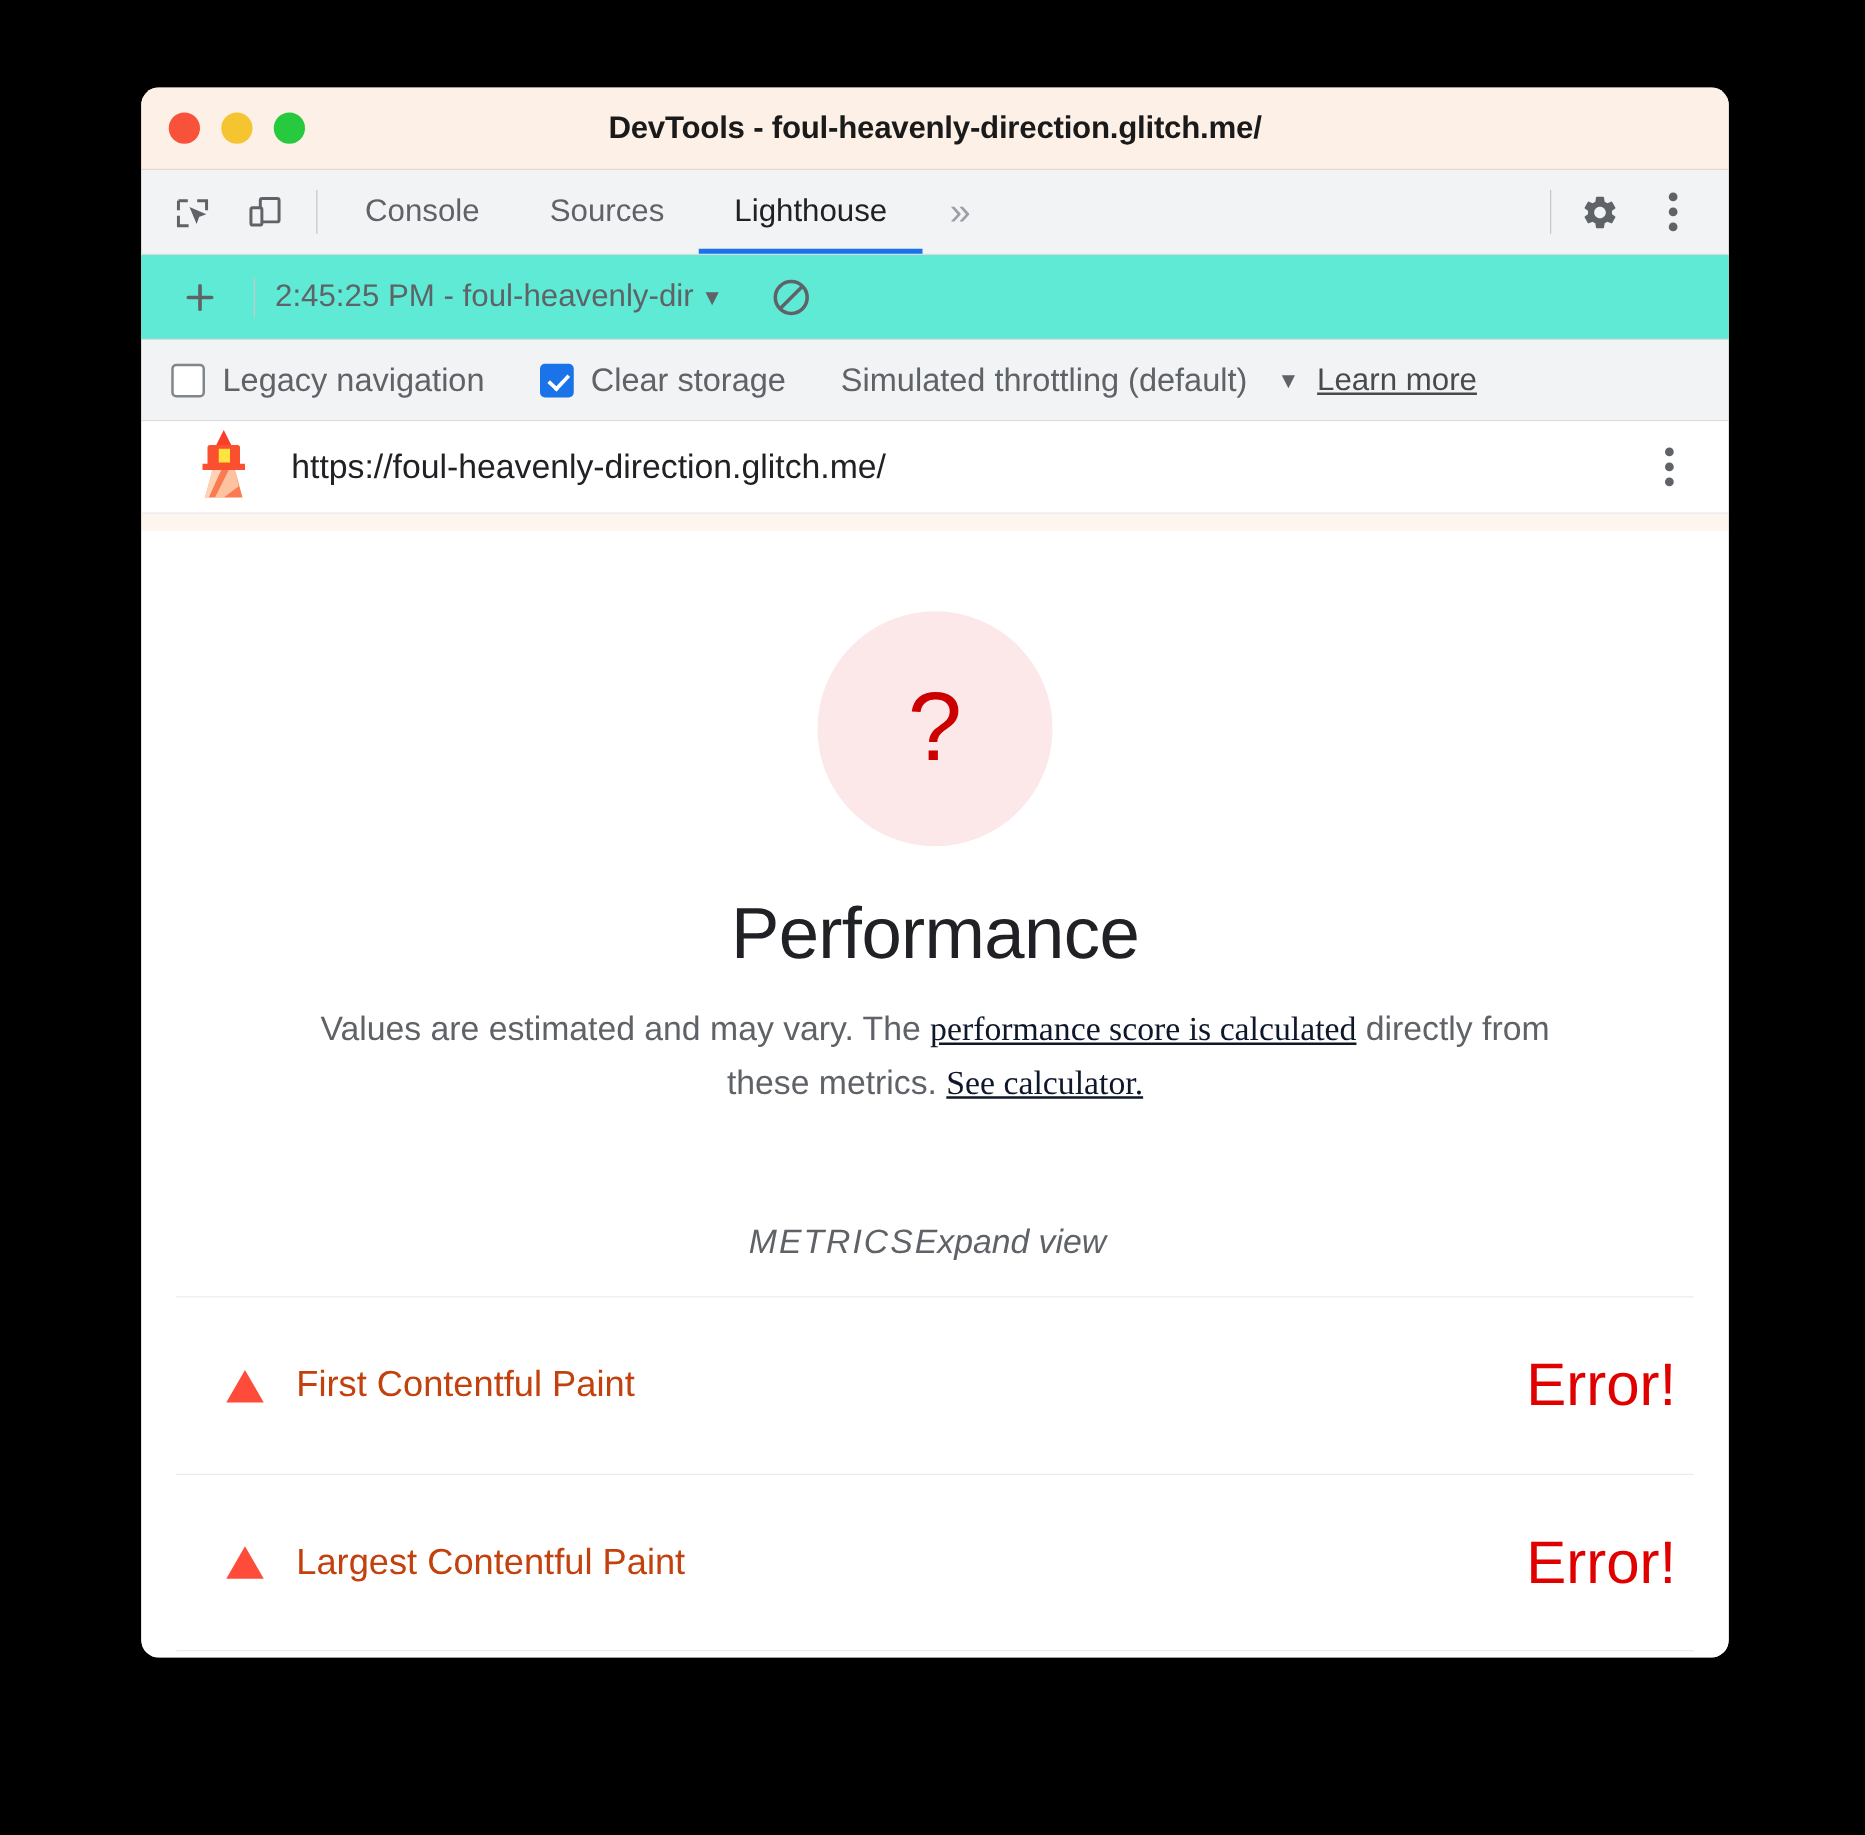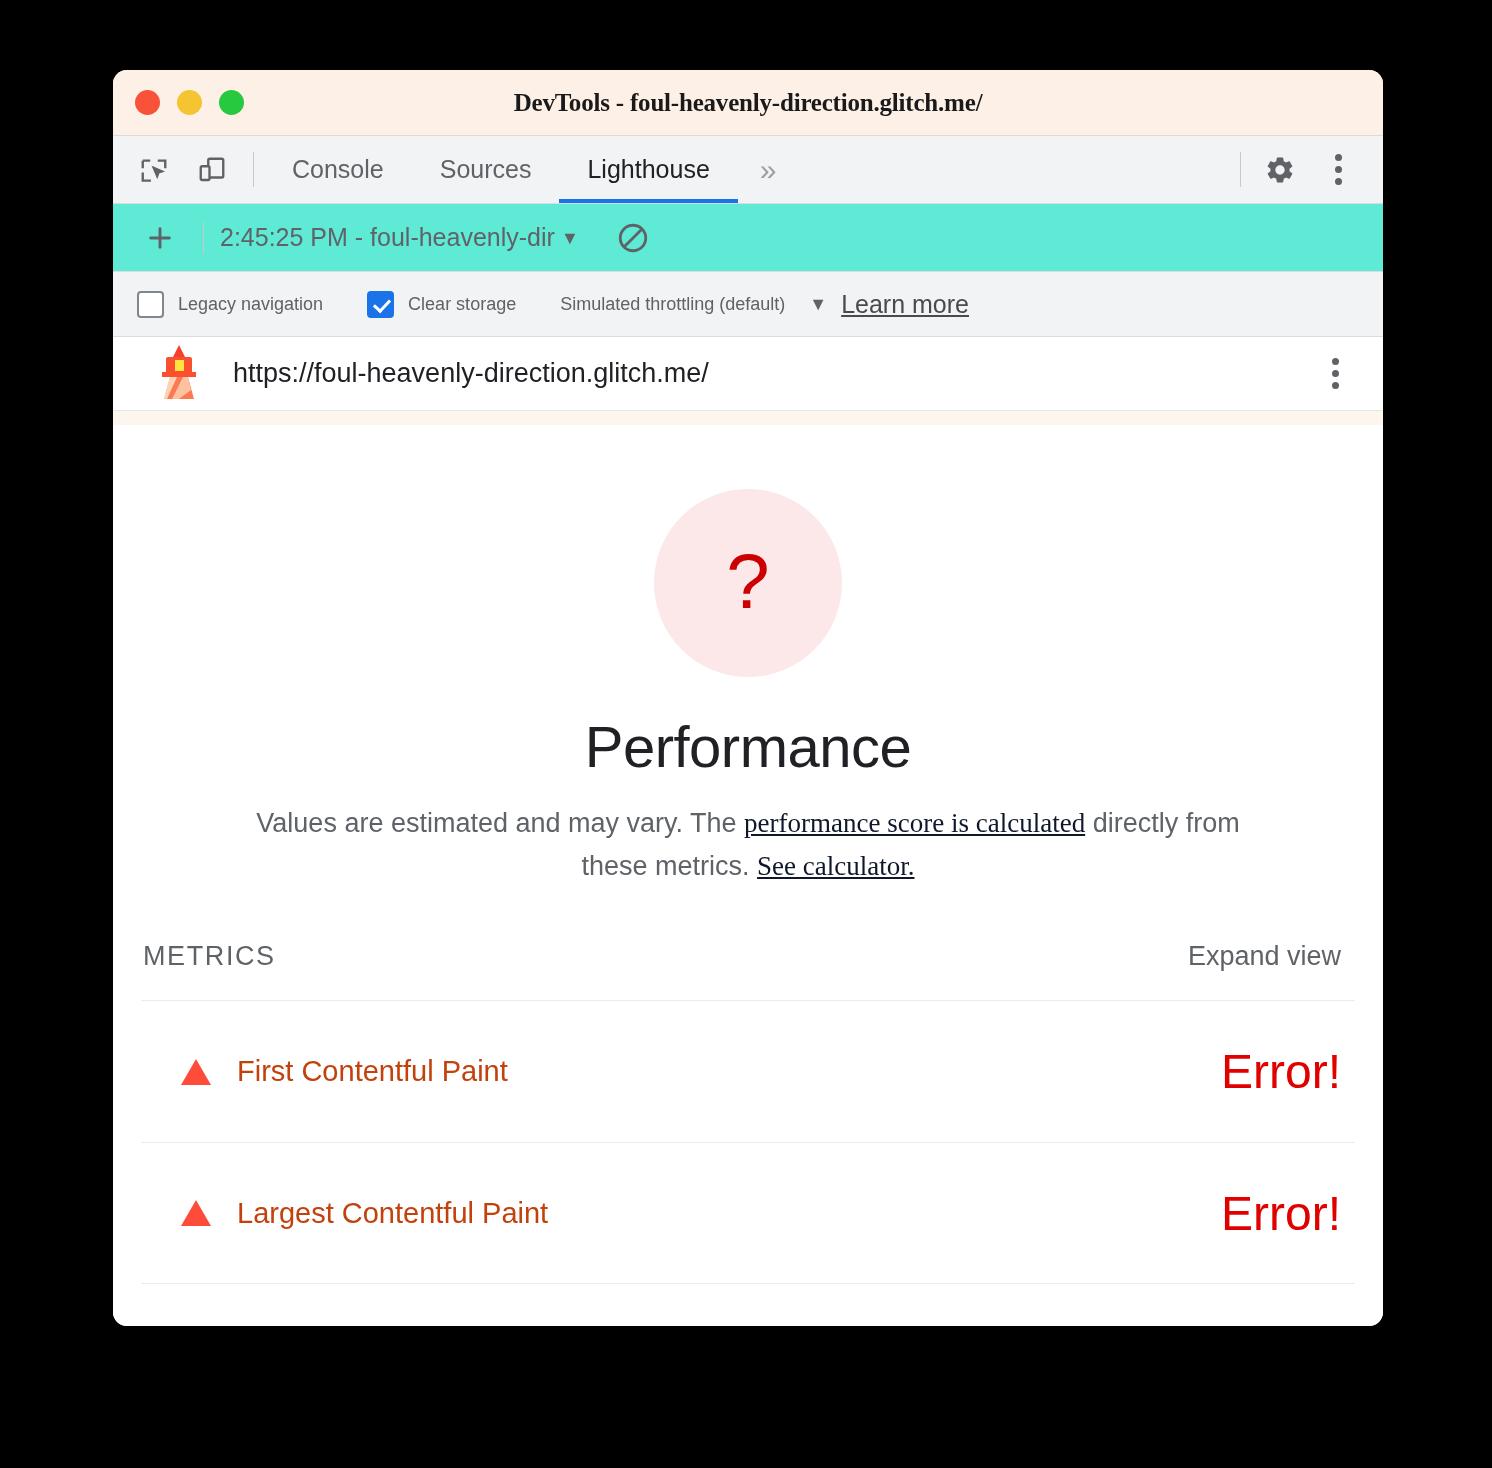--- a/index.html
+++ b/index.html
@@ -33,21 +33,20 @@
   }
 
   
   .titlebar {
     position: relative;
     height: 66px;
     background: #fdf0e7;
     border-bottom: 1px solid #e3d9d1;
     display: flex;
     align-items: center;
-    font-family: Liberation Serif, serif;
   }
   .traffic {
     display: flex;
     gap: 17px;
     margin-left: 22px;
   }
   .dot { width: 25px; height: 25px; border-radius: 50%; }
   .dot.red    { background: #f8533a; }
   .dot.yellow { background: #f5c431; }
   .dot.green  { background: #27c93f; }
@@ -172,21 +171,21 @@
     background: #f1f3f4;
     border-bottom: 1px solid #dadce0;
     display: flex;
     align-items: center;
     padding-left: 24px;
     gap: 0;
   }
   .opt {
     display: flex;
     align-items: center;
-    font-size: 18px;
+    font-size: 26px;
     color: #5f6368;
     white-space: nowrap;
   }
   .cb {
     width: 27px; height: 27px;
     border: 2px solid #80868b;
     border-radius: 4px;
     background: #fff;
     margin-right: 14px;
     flex: 0 0 auto;
@@ -298,23 +297,24 @@
   }
   .cat-desc a {
     color: #0f172a;
     text-decoration: underline;
     font-family: Liberation Serif, serif;
   }
 
   .metrics-head {
     display: flex;
     align-items: baseline;
-    justify-content: space-between;
-    margin-top: 53px;
+    justify-content: center;
+    margin-top: 90px;
     padding: 0 14px 0 2px;
+    font-style: italic;
   }
   .metrics-title {
     font-size: 27px;
     color: #5f6368;
     letter-spacing: 1.6px;
   }
   .expand-view {
     font-size: 27px;
     color: #5f6368;
   }

